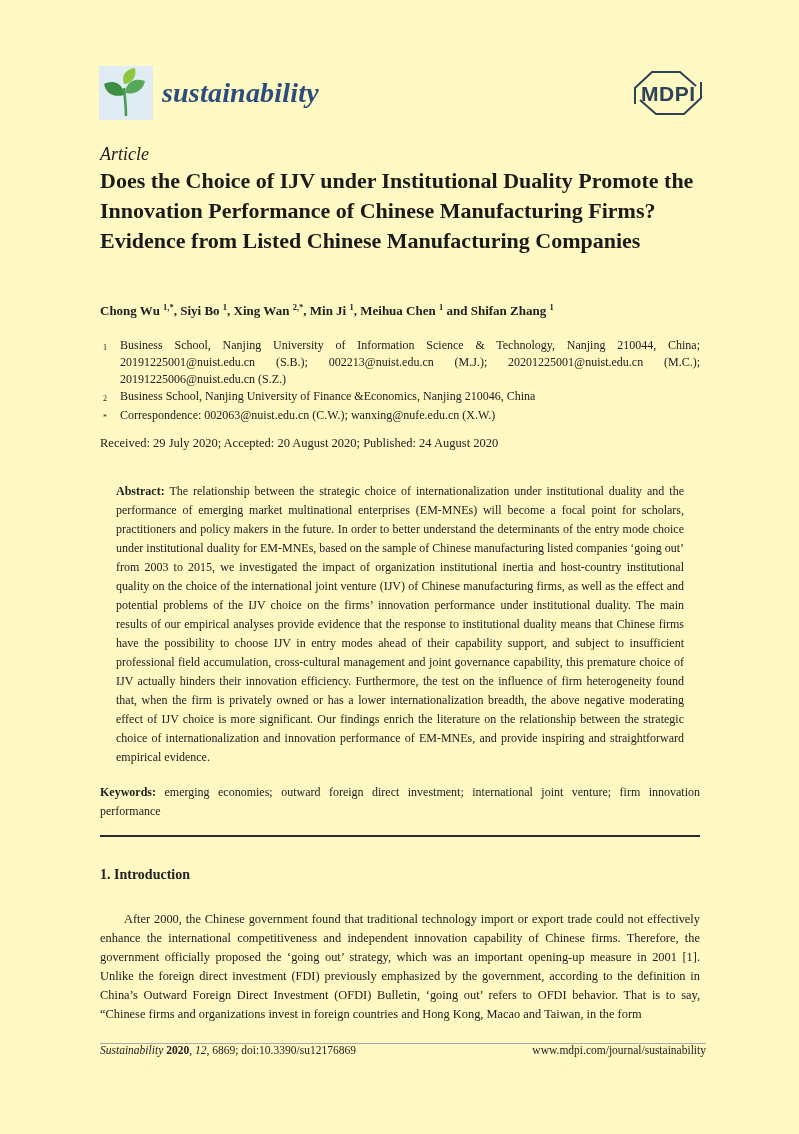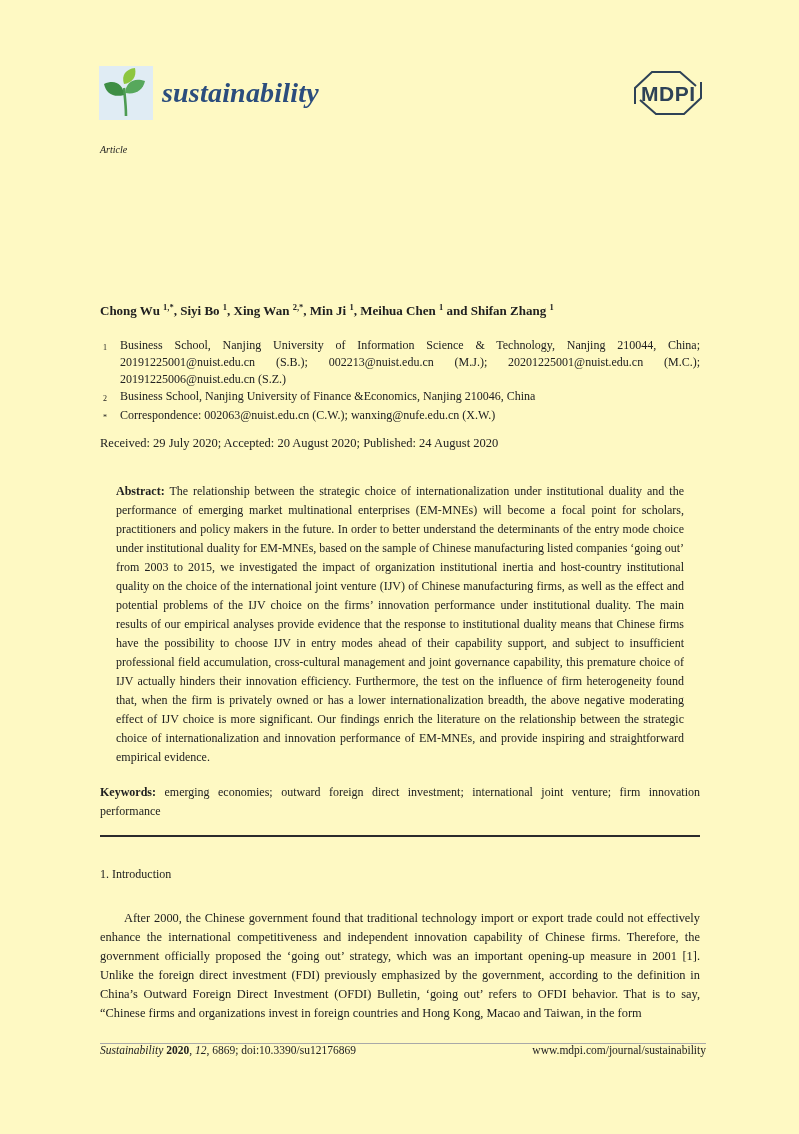--- a/index.html
+++ b/index.html
@@ -12,37 +12,37 @@
     overflow:hidden;
   }
   
   .masthead { position:absolute; top:66px; left:99px; right:93px;
     display:flex; justify-content:space-between; align-items:flex-start; }
   .logo-wrap { display:flex; align-items:center; }
   .leaf-box { width:54px; height:54px; background:#e0ecf4; display:flex; align-items:center; justify-content:center; }
   .wordmark { font-style:italic; font-weight:bold; font-size:28px; color:#2b4d7d; margin-left:9px; letter-spacing:0.2px; }
   .mdpi { margin-top:2px; }
   
-  .art-label { position:absolute; top:144px; left:100px; font-style:italic; font-size:10px; }
+  .art-label { position:absolute; top:144px; left:100px; font-style:italic; font-size:18px; }
   .title { position:absolute; top:166px; left:100px; width:604px;
     font-size:22px; line-height:30px; font-weight:bold; color:#1b1b1b; }
   .authors { position:absolute; top:302px; left:100px; width:600px; font-size:13px; font-weight:bold; }
   .authors sup { font-size:8.5px; }
   .affs { position:absolute; top:337px; left:100px; width:600px; font-size:12px; line-height:17px; }
   .aff { display:flex; }
   .affm { flex:none; width:17px; padding-left:3px; font-size:8px; padding-top:2px; }
   .afft { flex:1; text-align:justify; }
   .received { position:absolute; top:436px; left:100px; width:600px; font-size:12.5px; }
   
   .lower { position:absolute; top:466px; left:100px; width:600px; }
   .abstract { font-size:12px; line-height:19px; text-align:justify; margin:16px; }
   .abstract b, .keywords b { font-size:12px; }
   .keywords { font-size:12px; line-height:19px; text-align:justify; margin:11px 0 0 0; }
   .rule { margin-top:14px; border:none; border-top:2px solid #2b2b2b; height:0; }
-  .sec-h { margin-top:30px; font-size:12px; font-weight:normal; }
+  .sec-h { margin-top:30px; font-size:14px; font-weight:bold; }
   .para { margin:27px 0 0 0; font-size:12.4px; line-height:19px; text-align:justify; text-indent:24px; }
   
   .footer { position:absolute; top:1043px; left:100px; right:93px;
     border-top:1px solid #a9a9a9; 
     display:flex; justify-content:space-between; font-size:11.5px; }
   .i { font-style:italic; }
   .b { font-weight:bold; }
 </style>
 </head>
 <body>
@@ -64,20 +64,21 @@
     <div class="mdpi">
       <svg width="76" height="50" viewBox="0 0 76 50">
         <path d="M5 36 L5 20 L22 4 L50 4 L66 18" fill="none" stroke="#2e4257" stroke-width="2"></path>
         <path d="M71 14 L71 30 L54 46 L26 46 L10 32" fill="none" stroke="#2e4257" stroke-width="2"></path>
         <text x="11" y="33" font-family="Liberation Sans, sans-serif" font-size="21" font-weight="bold" fill="#2e4257" letter-spacing="0.5">MDPI</text>
       </svg>
     </div>
   </div>
 
   <div class="art-label">Article</div>
+  <h1 class="title" style="margin:0;">Does the Choice of IJV under Institutional Duality Promote the Innovation Performance of Chinese Manufacturing Firms? Evidence from Listed Chinese Manufacturing Companies</h1>
 
   <div class="authors"><span><span>Chong Wu </span><sup>1,*</sup><span>, </span></span><span><span>Siyi Bo </span><sup>1</sup><span>, </span></span><span><span>Xing Wan </span><sup>2,*</sup><span>, </span></span><span><span>Min Ji </span><sup>1</sup><span>, </span></span><span><span>Meihua Chen </span><sup>1</sup><span> and </span></span><span><span>Shifan Zhang </span><sup>1</sup><span></span></span></div>
 
   <div class="affs">
       <div class="aff">
         <sup class="affm">1</sup>
         <span class="afft">Business School, Nanjing University of Information Science &amp; Technology, Nanjing 210044, China; 20191225001@nuist.edu.cn (S.B.); 002213@nuist.edu.cn (M.J.); 20201225001@nuist.edu.cn (M.C.); 20191225006@nuist.edu.cn (S.Z.)</span>
       </div>
       <div class="aff">
         <sup class="affm">2</sup>

